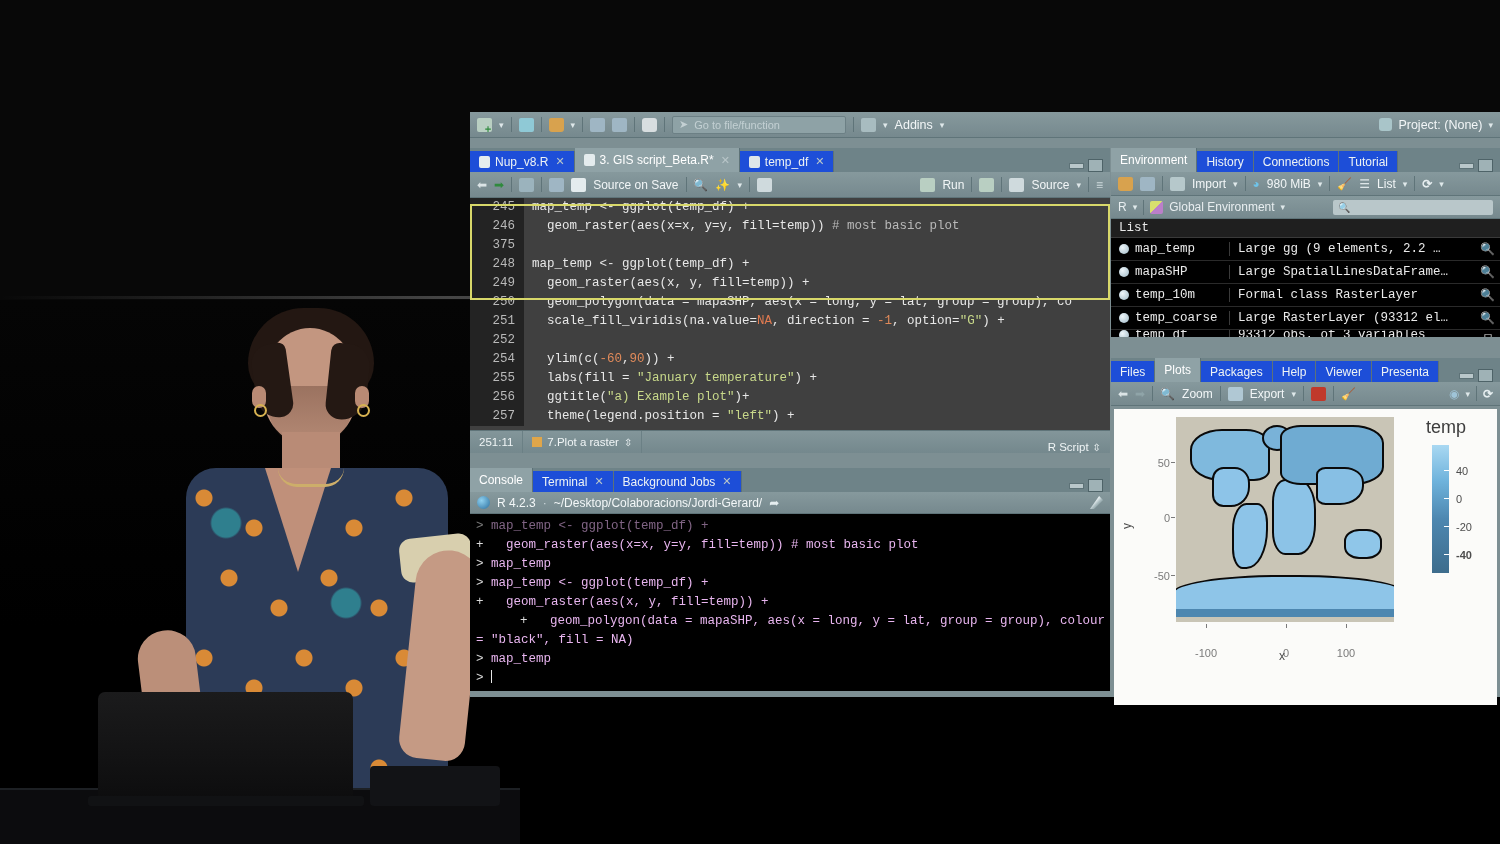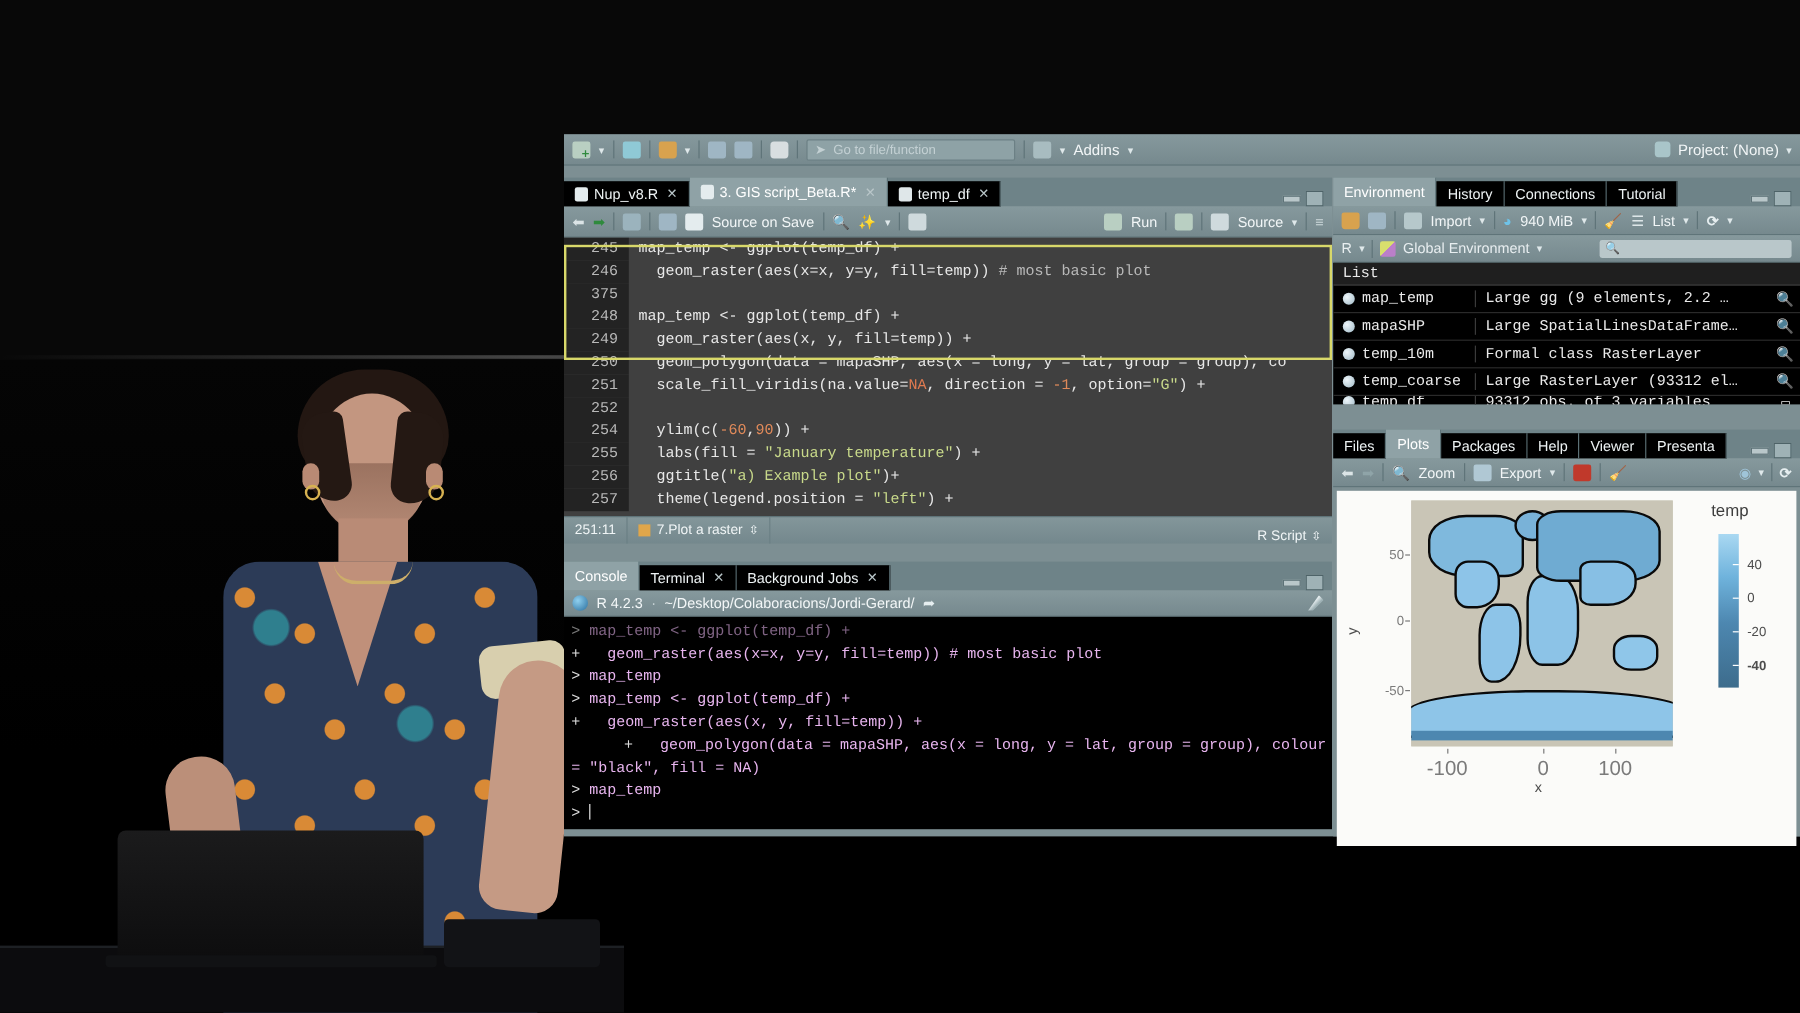--- a/index.html
+++ b/index.html
@@ -83,21 +83,21 @@
   #laptop{position:absolute;left:98px;top:692px;width:255px;height:108px;
         background:linear-gradient(180deg,#1b1b1c 0%,#0d0d0e 100%);border-radius:7px 7px 3px 3px;}
   #laptop-base{position:absolute;left:88px;top:796px;width:276px;height:10px;background:#111214;border-radius:3px;}
   #prop{position:absolute;left:370px;top:766px;width:130px;height:40px;background:#121316;border-radius:4px;}
 
   
   #rstudio{position:absolute;left:470px;top:112px;width:1030px;height:585px;
         background:#7d8f93;font-size:12px;color:#e8eef0;}
   .tabrow{display:flex;align-items:flex-end;height:24px;background:#6e8388;}
   .tab{display:flex;align-items:center;gap:5px;padding:0 9px;height:21px;
-       font-size:12px;color:#eef3f4;background:#000000;border-right:1px solid #5d7277;white-space:nowrap;}
+       font-size:12px;color:#eef3f4;background:#1d4ed8;border-right:1px solid #5d7277;white-space:nowrap;}
   .tab.active{background:#8fa2a6;color:#fff;height:24px;}
   .tab .x{color:#b9c6c9;font-size:11px;margin-left:2px;}
   .toolrow{display:flex;align-items:center;gap:7px;height:25px;padding:0 7px;
        background:linear-gradient(180deg,#86999d 0%,#76898e 100%);
        border-bottom:1px solid #5f7479;font-size:12px;color:#f2f6f7;white-space:nowrap;}
   .sep{width:1px;height:15px;background:#5f7479;}
   .icn{display:inline-block;width:15px;height:14px;border-radius:2px;background:#cdd9da;position:relative;}
   .icn.green{background:#b9cfc2;}
   .icn.doc{background:#e4ecee;}
   .icn.folder{background:#d8a24e;border-radius:2px 2px 3px 3px;}
@@ -156,28 +156,28 @@
         display:flex;align-items:center;padding-left:5px;color:#61767b;font-size:10px;}
   .gsq{width:13px;height:13px;background:linear-gradient(135deg,#d8df6d 0 50%,#bb7fc9 50% 100%);border-radius:2px;}
 
   #plotpane{position:absolute;left:641px;top:246px;width:389px;height:339px;background:#7d8f93;}
   #plotarea{background:#fbfbf9;margin:3px;height:296px;position:relative;}
 
   
   .pl-ylab{position:absolute;left:6px;top:120px;font-size:12px;color:#4d4d4d;
         transform:rotate(-90deg);transform-origin:left top;}
   .pl-ytick{position:absolute;font-size:11px;color:#7a7a7a;text-align:right;width:34px;}
-  .pl-xtick{position:absolute;font-size:17px;color:#7a7a7a;text-align:center;width:40px;}
+  .pl-xtick{position:absolute;font-size:11px;color:#7a7a7a;text-align:center;width:40px;margin-top:16px;}
   .pl-xlab{position:absolute;font-size:12px;color:#4d4d4d;}
   #mapbox{position:absolute;left:62px;top:8px;width:218px;height:205px;background:#c9c5b6;overflow:hidden;}
   .sea{position:absolute;background:#8dc4e8;}
   #legend{position:absolute;left:318px;top:36px;width:17px;height:128px;
         background:linear-gradient(180deg,#a9d8f2 0%,#6fb3dc 28%,#4d87b0 58%,#3d6c8c 100%);}
   .leg-tick{position:absolute;font-size:11px;color:#4d4d4d;}
-  #legtitle{position:absolute;left:312px;top:8px;font-size:14px;color:#3d3d3d;}
+  #legtitle{position:absolute;left:312px;top:8px;font-size:18px;color:#3d3d3d;}
 
   .minmax{margin-left:auto;display:flex;align-items:center;gap:4px;padding-right:7px;}
   .mm-min{width:13px;height:4px;background:#b9c7ca;border:1px solid #5d7277;}
   .mm-max{width:13px;height:11px;background:#9fb2b6;border:1px solid #4e6368;}
   .go-to{display:flex;align-items:center;gap:6px;width:160px;height:16px;background:#8ea2a6;
         border:1px solid #6c8085;border-radius:2px;padding:0 6px;color:#c3d0d3;font-size:11px;}
 </style>
 </head>
 <body>
 
@@ -393,21 +393,21 @@
 
     <div class="toolrow" style="height:23px;">
       <span class="icn folder"></span>
       <span class="icn save"></span>
       <span class="sep"></span>
       <span class="icn" style="background:#b6c8cb;"></span>
       <span>Import</span>
       <span class="caret">▾</span>
       <span class="sep"></span>
       <span style="color:#6fc3e8;">◕</span>
-      <span>940 MiB</span>
+      <span>980 MiB</span>
       <span class="caret">▾</span>
       <span class="sep"></span>
       <span style="color:#e0c07a;">🧹</span>
       <span style="color:#dde6e8;">☰</span>
       <span>List</span>
       <span class="caret">▾</span>
       <span class="sep"></span>
       <span style="color:#e6eef0;font-weight:bold;">⟳</span>
       <span class="caret">▾</span>
     </div>

